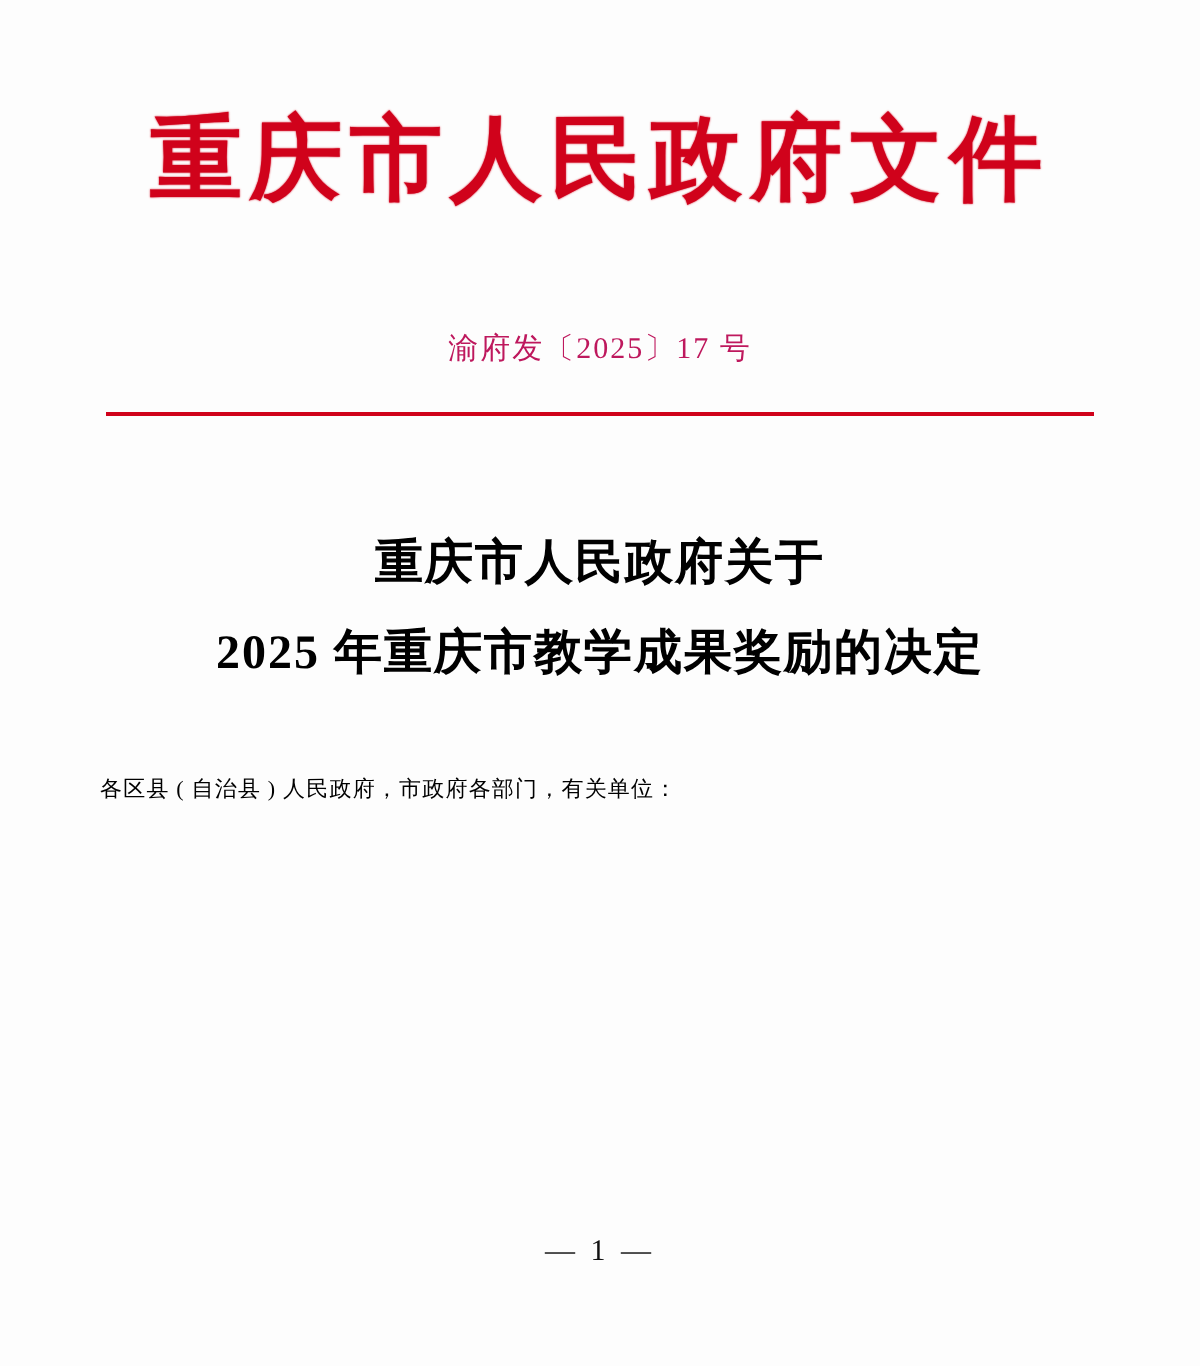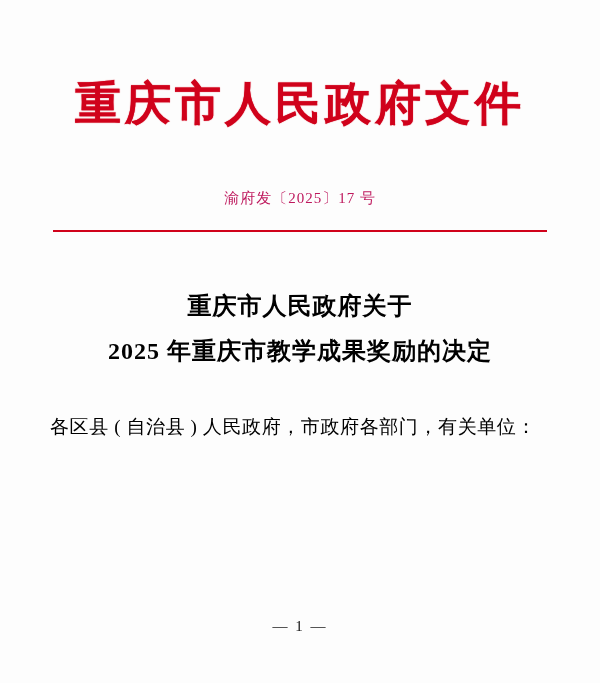--- a/index.html
+++ b/index.html
@@ -22,21 +22,21 @@
     background: #fdfdfd;
     box-sizing: border-box;
   }
   .doc-title {
     text-align: center;
     color: #d0021b;
     font-family: "Liberation Serif", "DejaVu Serif", serif;
     font-weight: bold;
     font-size: 46px;
     letter-spacing: 4px;
-    padding-top: 76px;
+    padding-top: 52px;
     line-height: 1.2;
     text-shadow: 0 0 1px #d0021b;
   }
   .doc-number {
     text-align: center;
     font-size: 15px;
     color: #be185d;
     margin-top: 58px;
     letter-spacing: 1px;
   }
@@ -53,21 +53,21 @@
     font-size: 24px;
     line-height: 1.85;
     letter-spacing: 1px;
     color: #000;
   }
   .title-block div {
     font-weight: bold;
   }
   .salutation {
     margin: 36px 50px 0 50px;
-    font-size: 19px;
+    font-size: 11px;
     letter-spacing: 0.6px;
     line-height: 1.9;
   }
   .body-text {
     margin: 6px 50px 0 50px;
     font-size: 16.5px;
     line-height: 1.92;
     text-align: justify;
     text-justify: inter-ideograph;
     letter-spacing: 0.4px;

